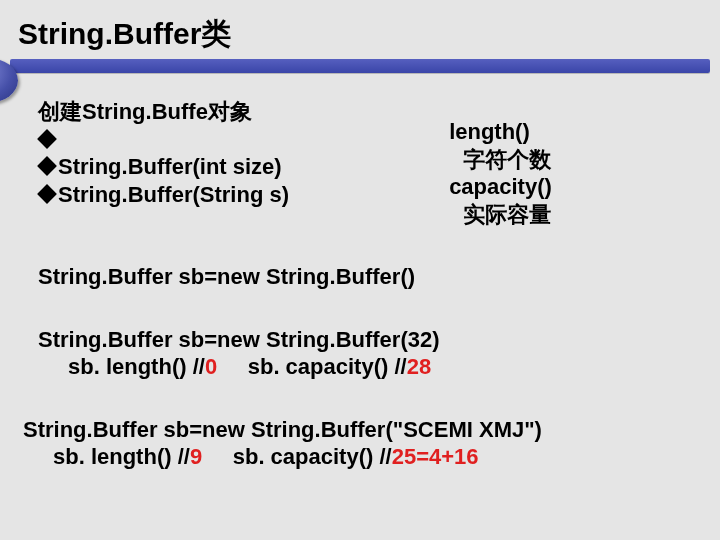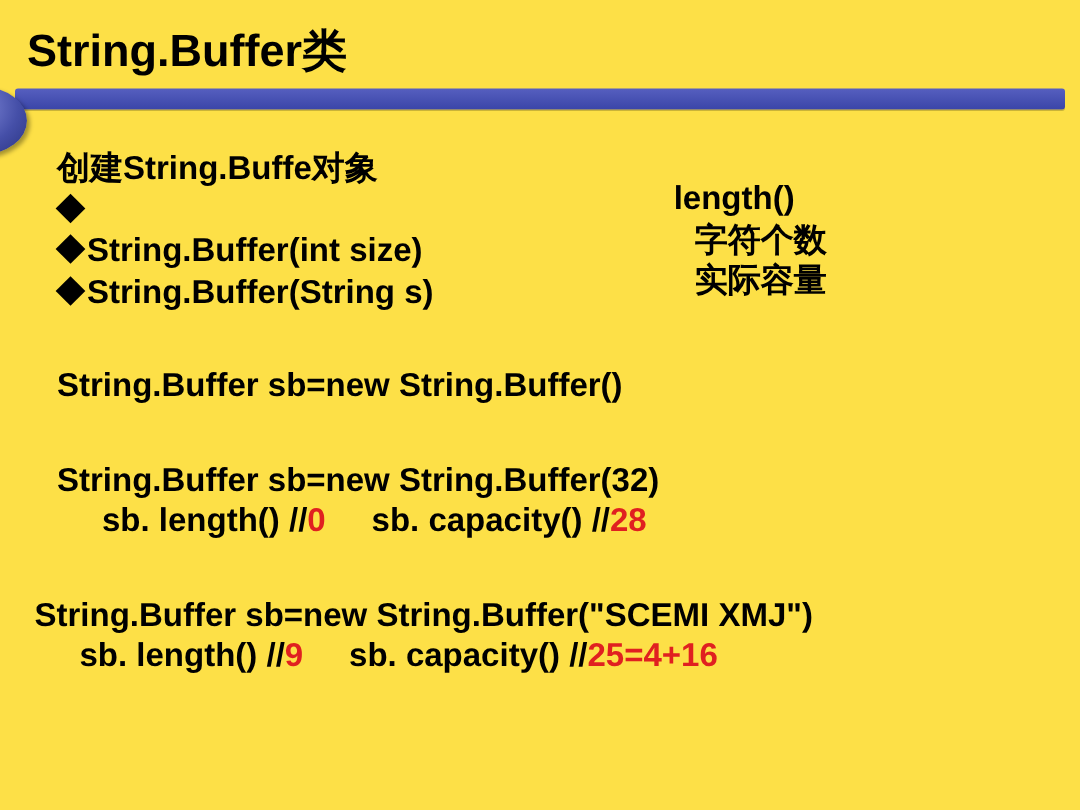--- a/index.html
+++ b/index.html
@@ -8,21 +8,21 @@
     height: 540px;
     background: #fff;
     font-family: Arial, "Microsoft YaHei", sans-serif;
     position: relative;
     overflow: hidden;
   }
   .slide {
     width: 720px;
     height: 540px;
     position: relative;
-    background: #fde047;
+    background: #e5e5e5;
   }
   .header-bar {
     position: absolute;
     top: 0;
     left: 0;
     width: 100%;
     height: 78px;
   }
   .title {
     position: absolute;
@@ -115,20 +115,21 @@
     <div class="row">
       <div class="left-col">
         <div>创建String.Buffe对象</div>
         <div><span class="bullet-dia"></span></div>
         <div><span class="bullet-dia"></span><span>String.Buffer(int size)</span></div>
         <div><span class="bullet-dia"></span><span>String.Buffer(String s)</span></div>
       </div>
       <div class="right-col">
         <div>length()</div>
         <div><span class="r-indent">字符个数</span></div>
+        <div>capacity()</div>
         <div><span class="r-indent">实际容量</span></div>
       </div>
     </div>
 
     <div class="block">
       <span class="line">String.Buffer sb=new String.Buffer()</span>
     </div>
 
     <div class="block">
       <span class="line">String.Buffer sb=new String.Buffer(32)</span>

